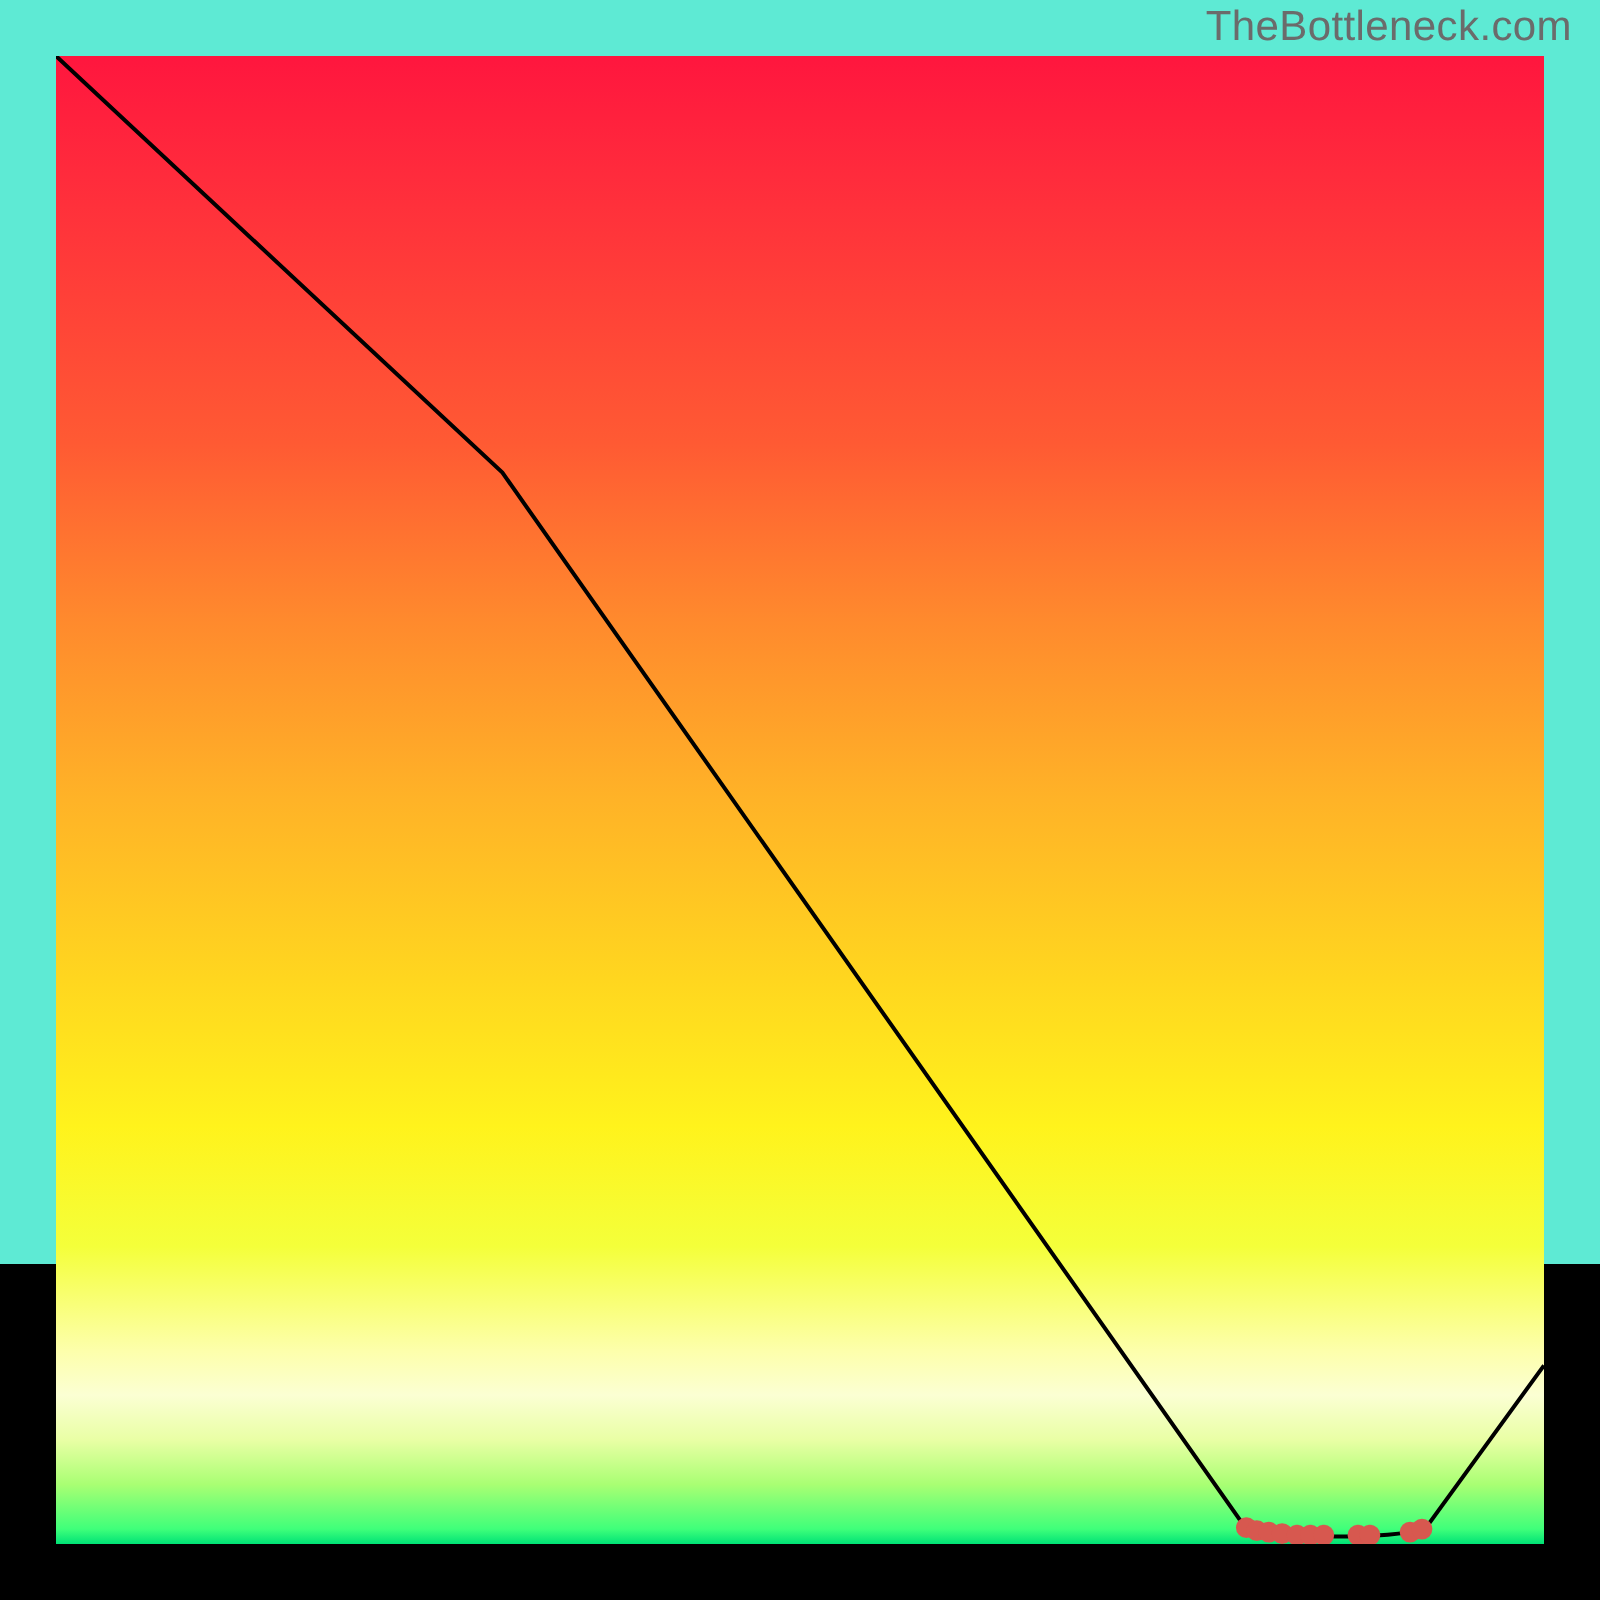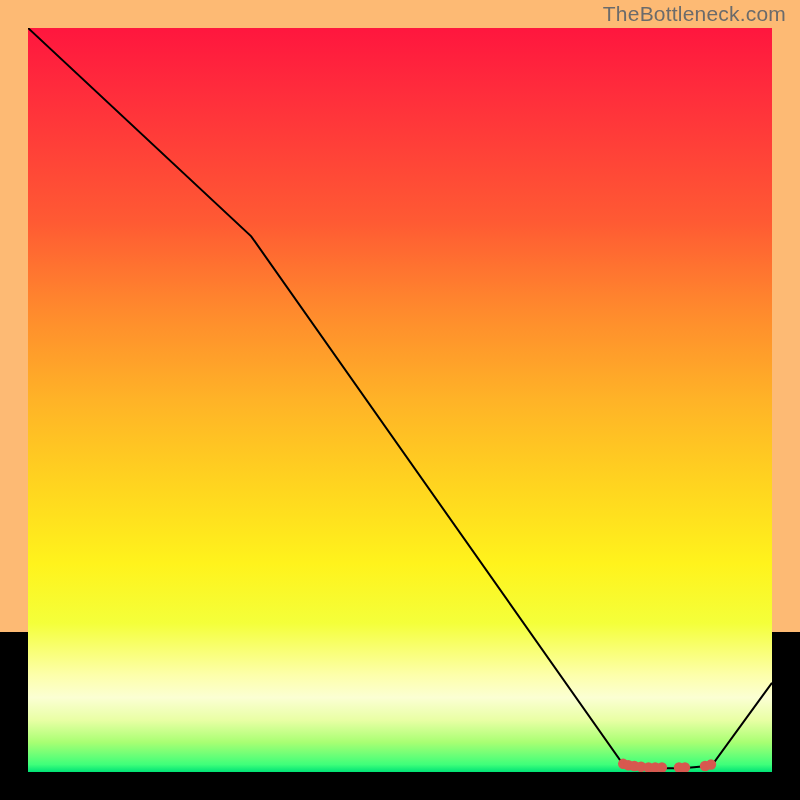--- a/index.html
+++ b/index.html
@@ -8,21 +8,21 @@
     width: 800px;
     height: 800px;
     background: #000;
     font-family: Arial, Helvetica, sans-serif;
     overflow: hidden;
   }
   .stage {
     position: relative;
     width: 800px;
     height: 632px;
-    background: #fdba74;
+    background: #5eead4;
   }
   .attribution {
     position: absolute;
     top: 2px;
     right: 14px;
     color: #6b6b6b;
     font-size: 21px;
     font-weight: 400;
     letter-spacing: 0.2px;
     z-index: 5;

